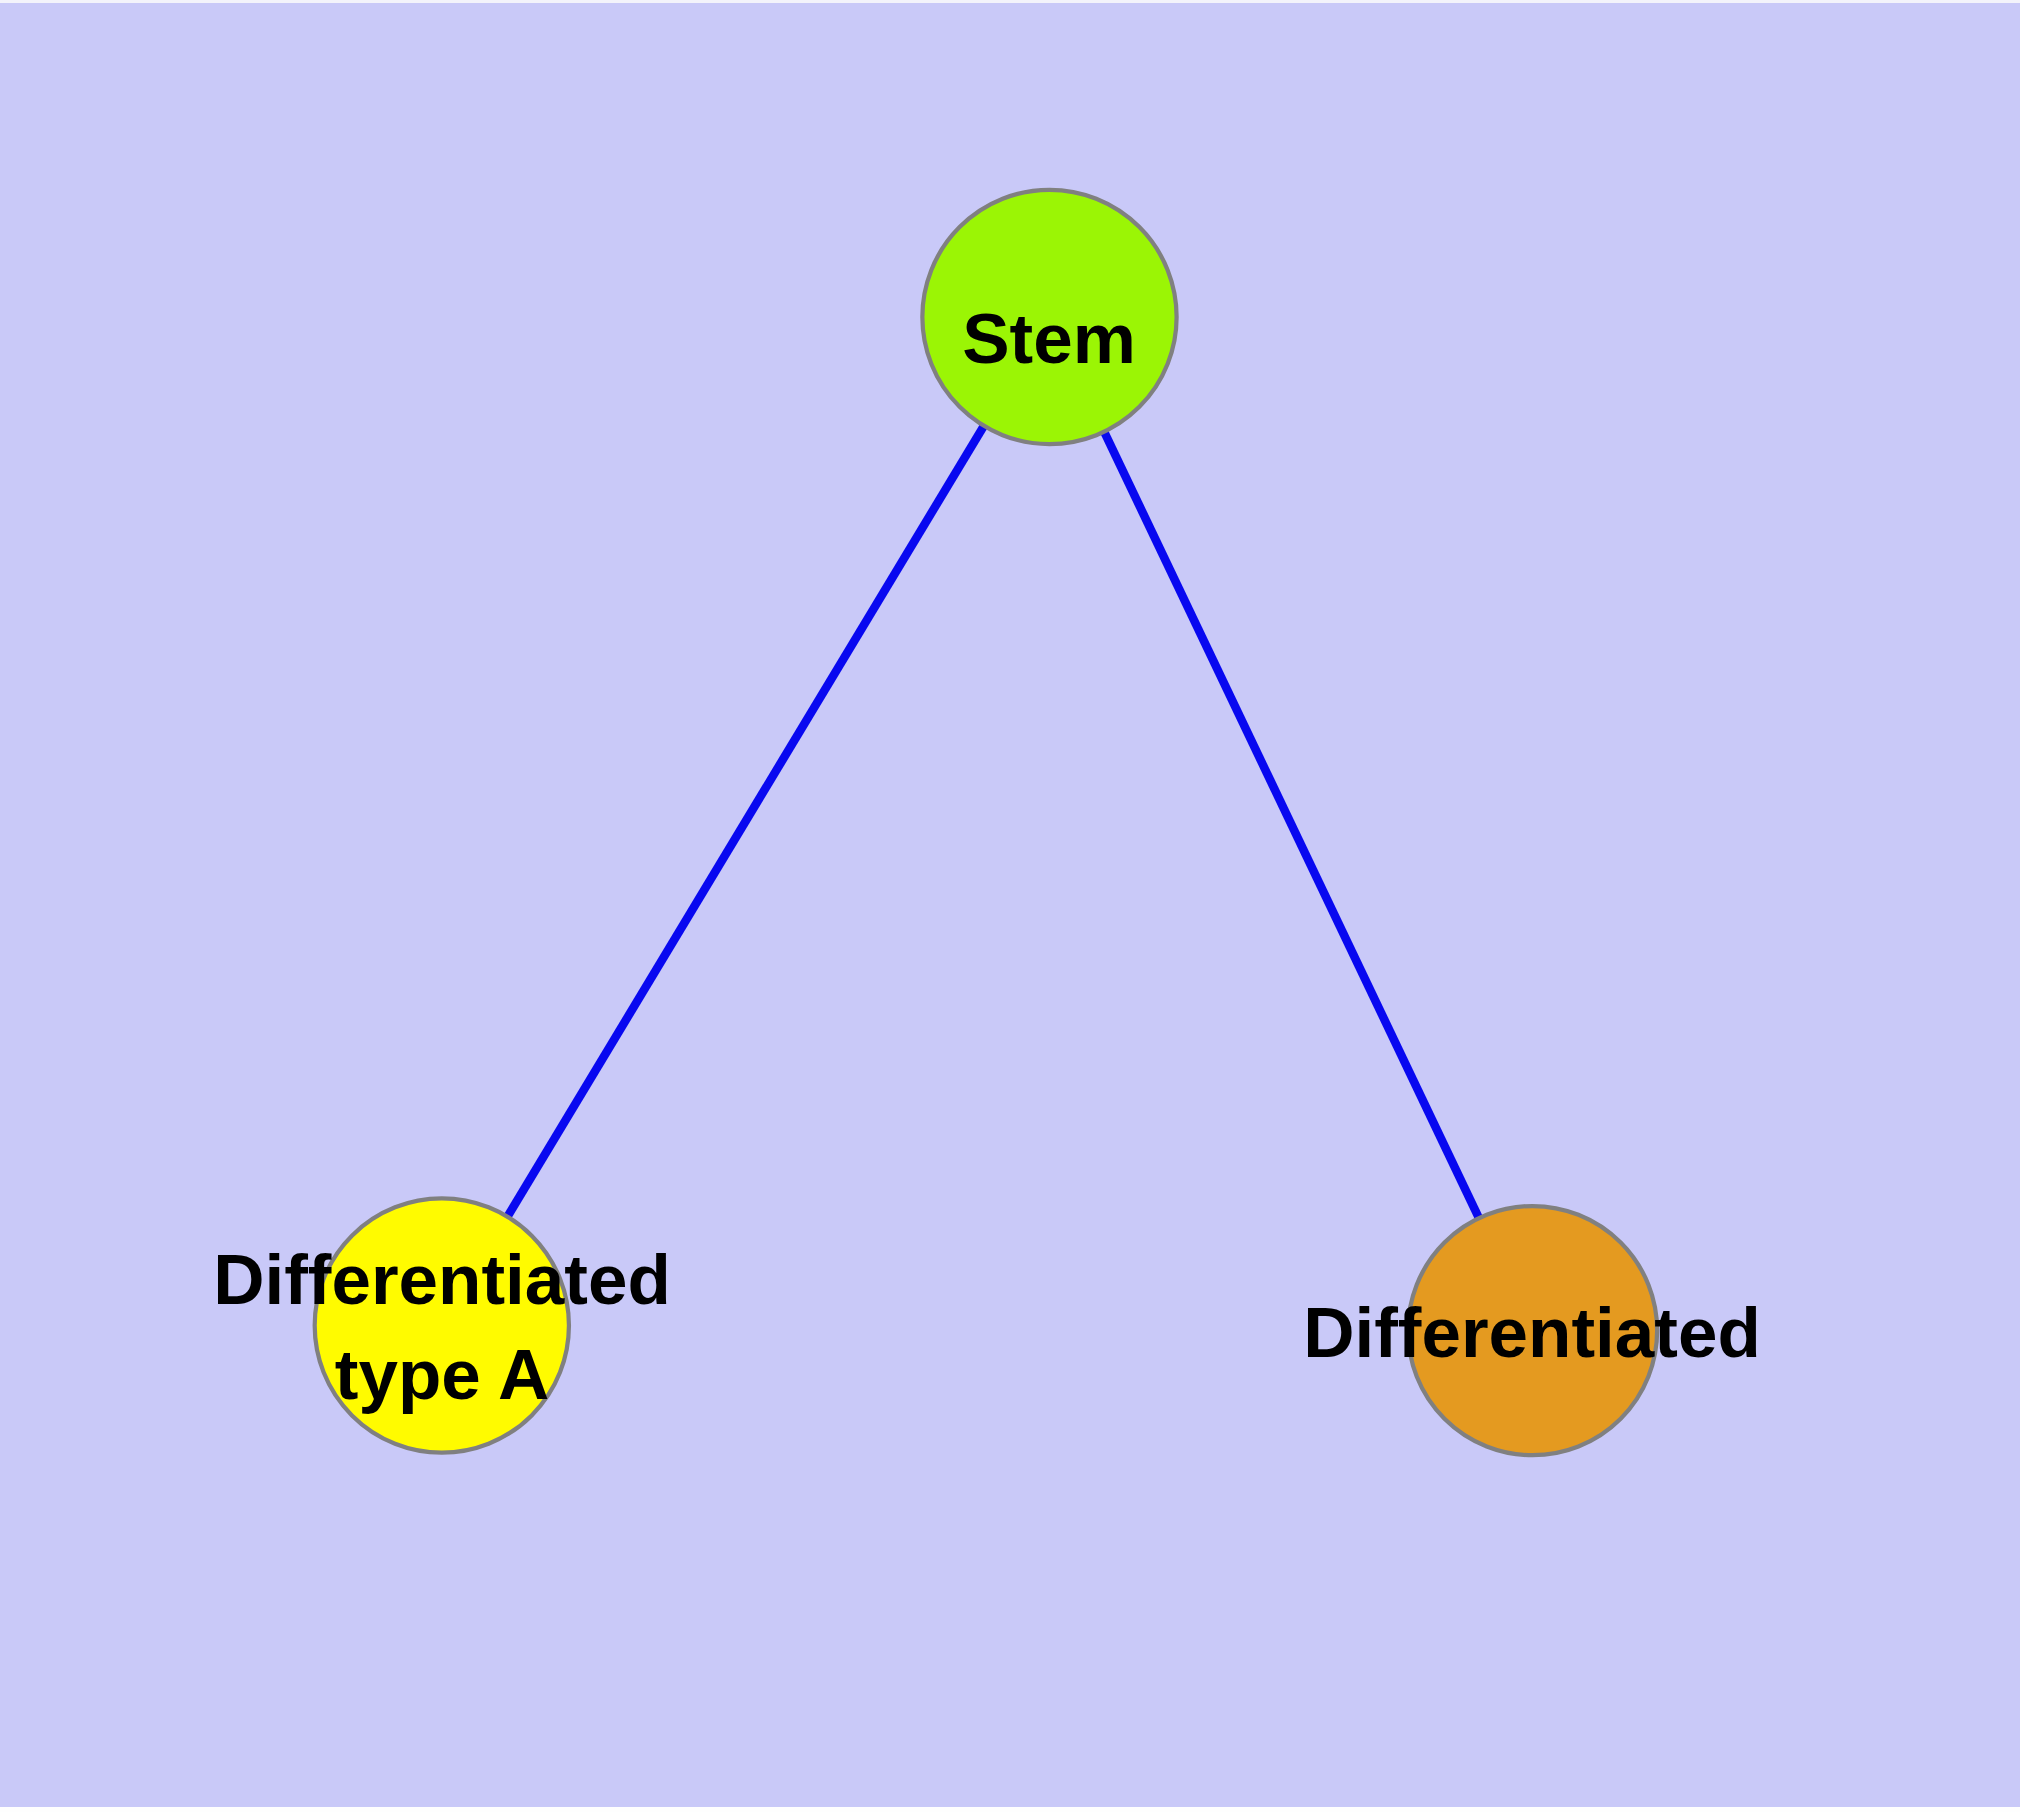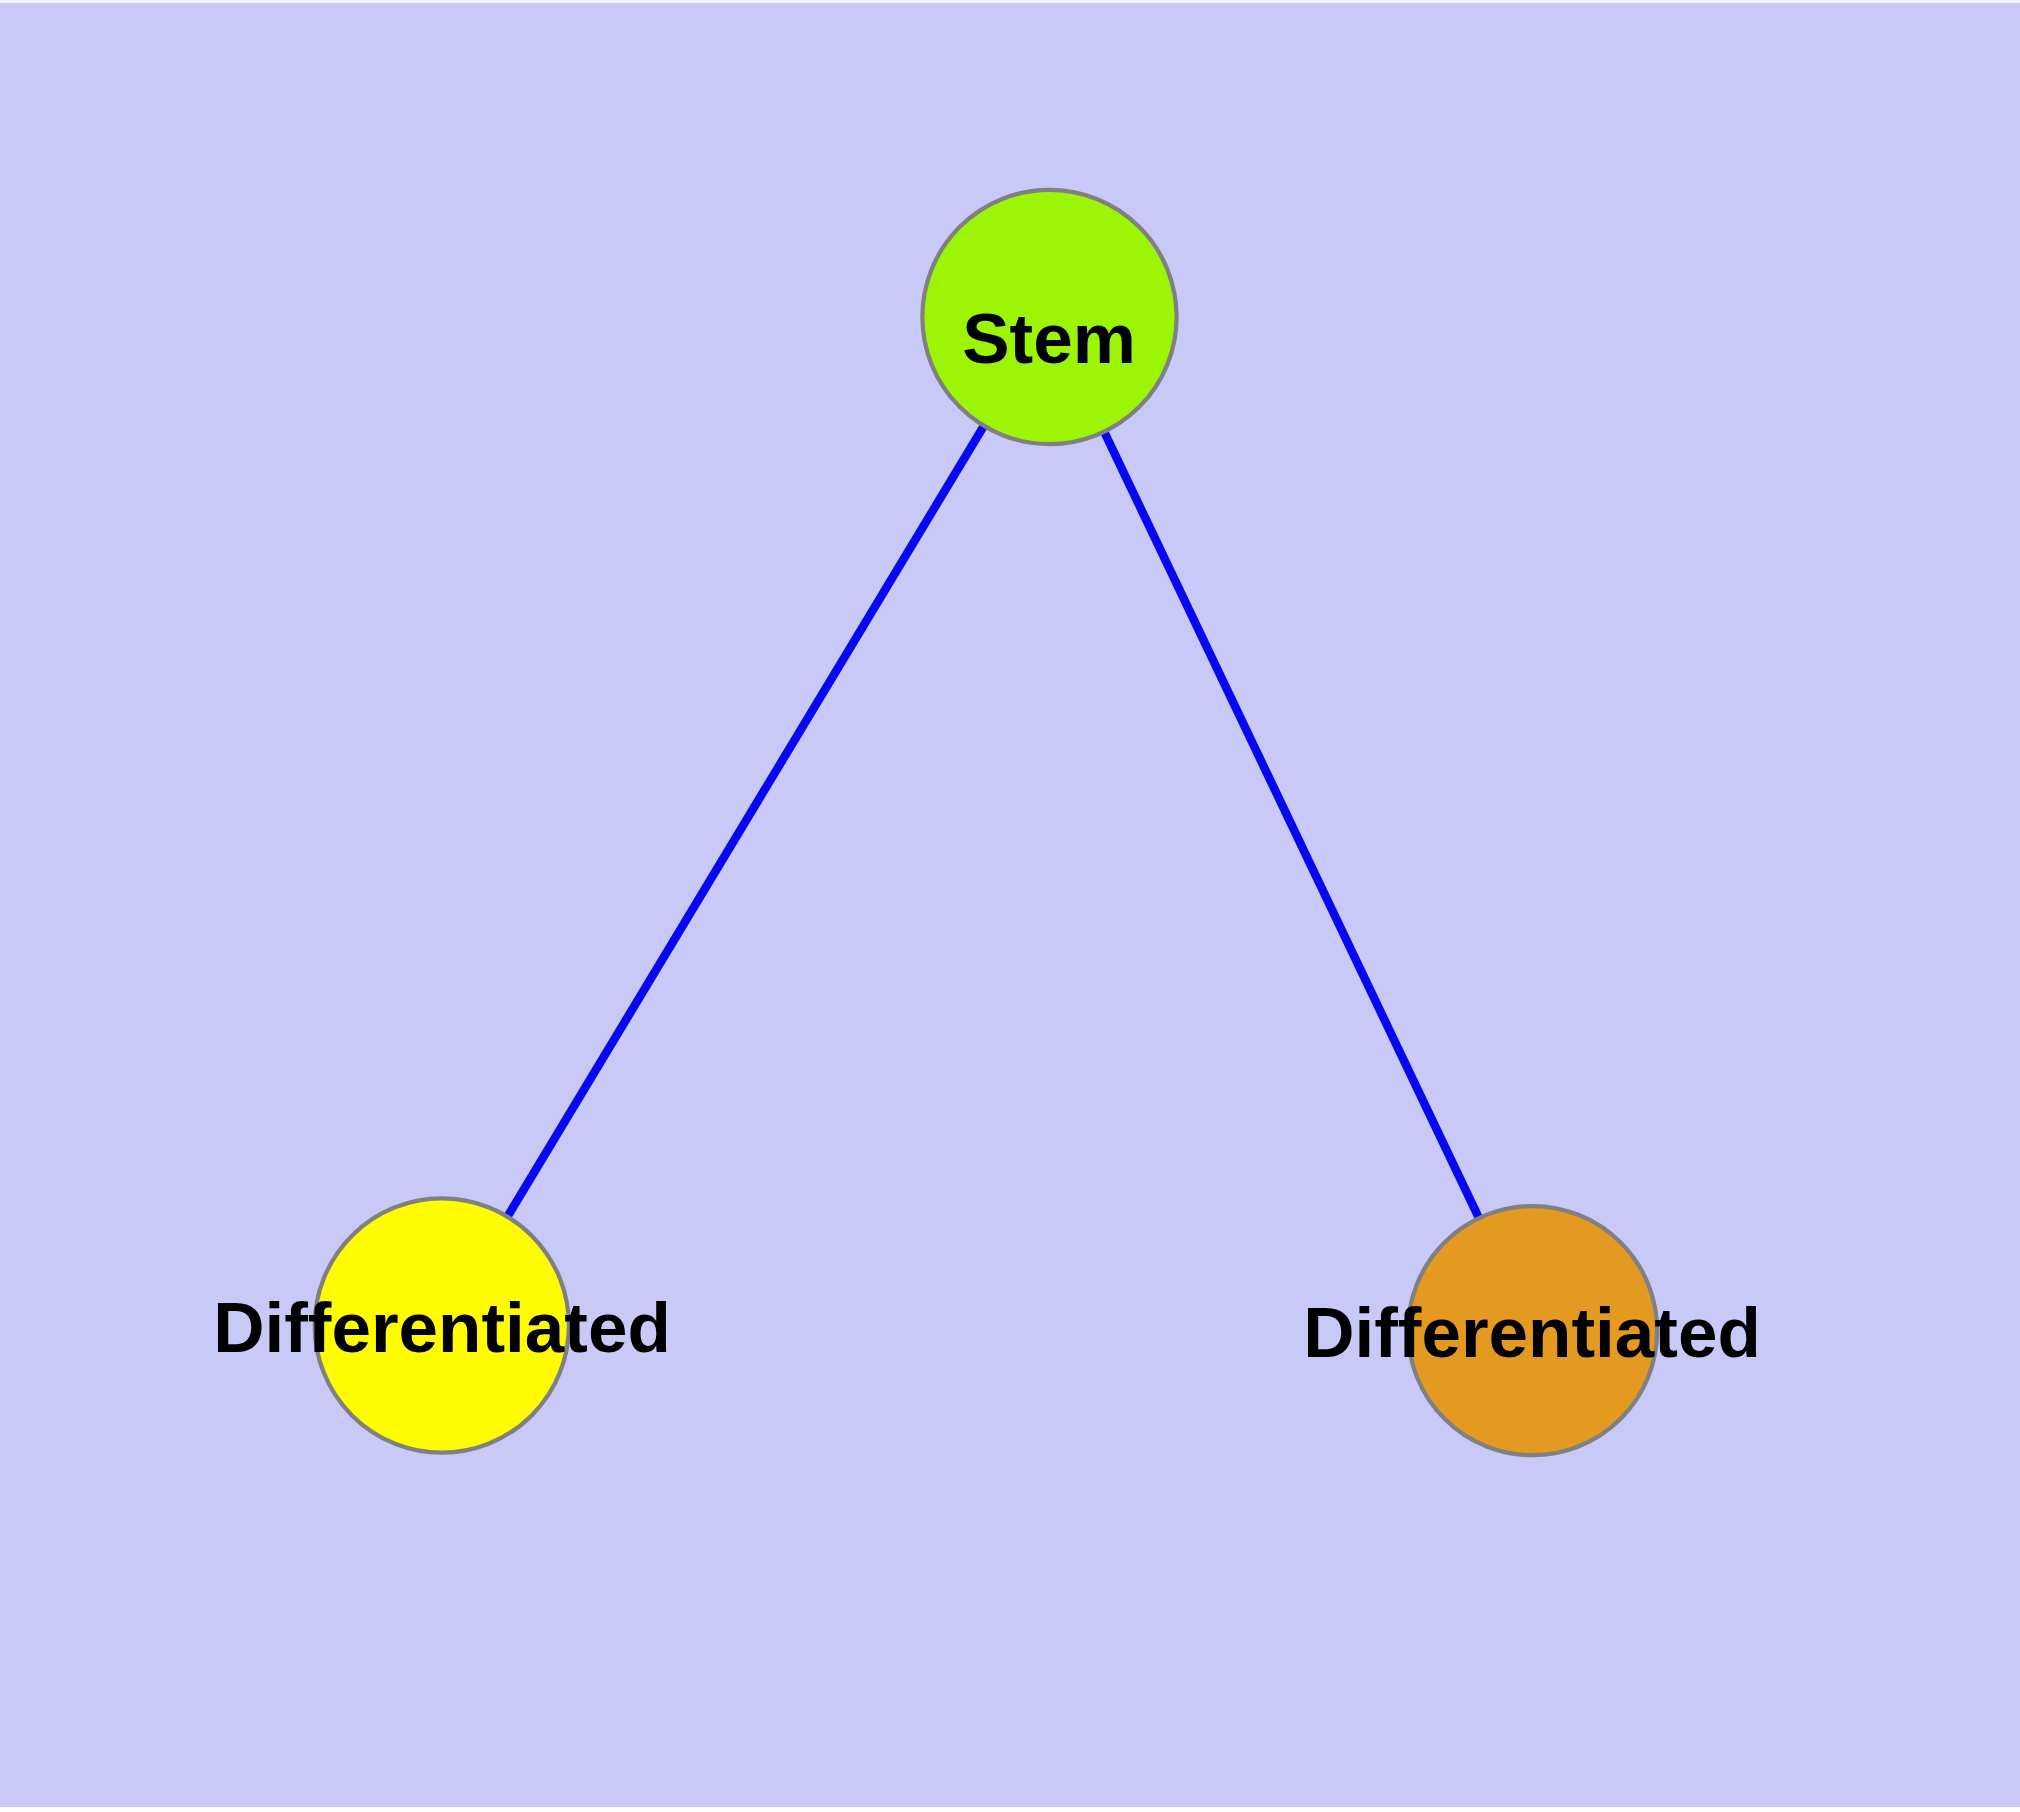--- a/index.html
+++ b/index.html
@@ -68,20 +68,21 @@
 
     <circle cx="1808" cy="1570" r="147" stroke-width="5" fill="#e49a20" stroke="#808080"></circle>
   </svg>
 
   <div class="node-label" id="label-stem">
     <span>Stem</span>
   </div>
 
   <div class="node-label" id="label-type-a">
     <span>Differentiated</span>
+    <span>type A</span>
   </div>
 
   <div class="node-label" id="label-type-b">
     <span>Differentiated</span>
   </div>
 
   <div class="edge-artifact-top"></div>
   <div class="edge-artifact-bottom"></div>
 
 </div>

